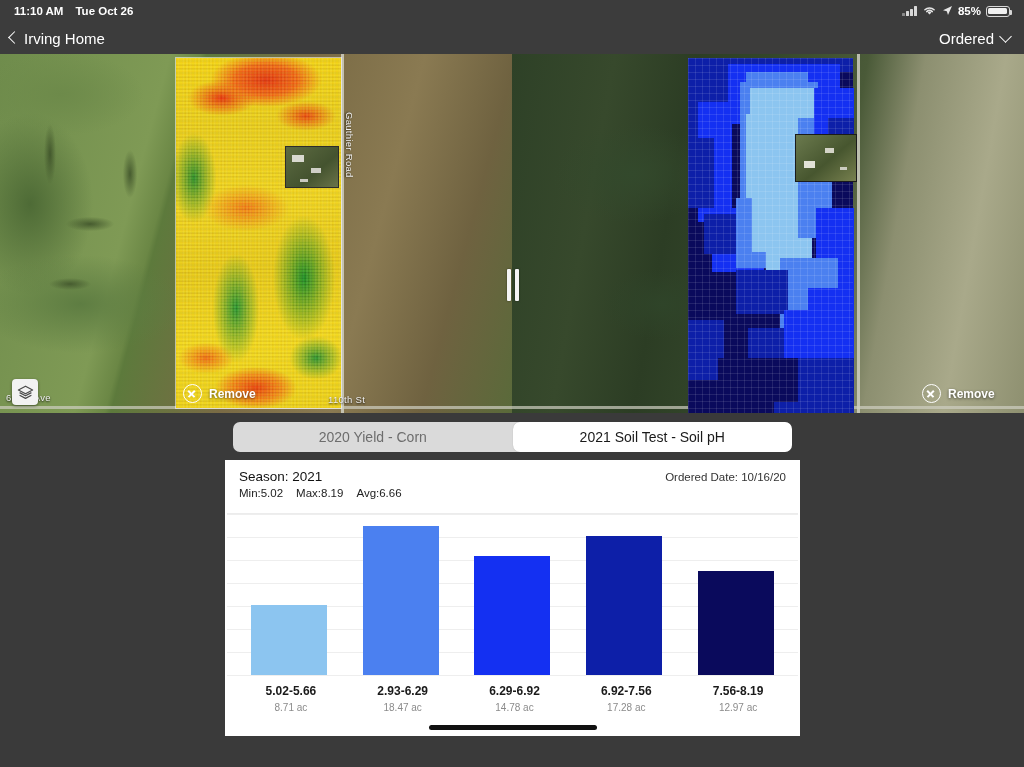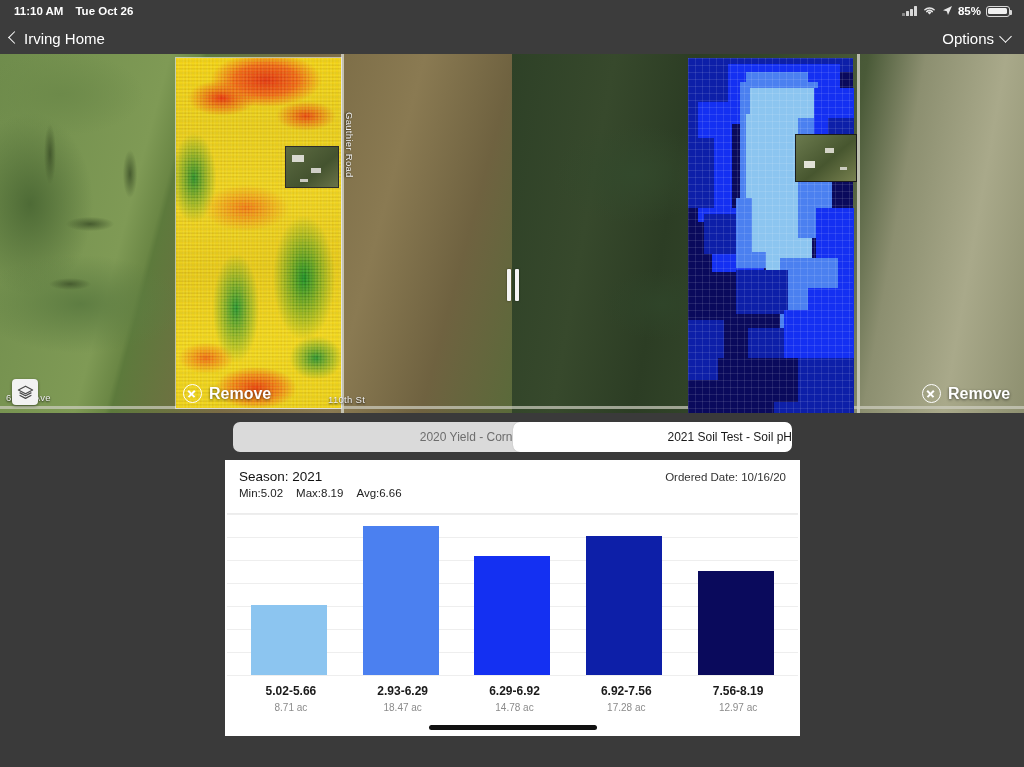--- a/index.html
+++ b/index.html
@@ -150,21 +150,21 @@
   }
 
   
   .layers-btn {
     position:absolute; left:12px; bottom:8px; width:26px; height:26px;
     background:#f2f2f2; border-radius:4px; box-shadow:0 1px 3px rgba(0,0,0,.45);
     display:flex; align-items:center; justify-content:center; cursor:pointer;
   }
   .remove-btn {
     position:absolute; bottom:10px; display:flex; align-items:center; gap:7px;
-    color:#fff; font-size:16px; font-weight:bold; cursor:pointer;
+    color:#fff; font-size:12px; font-weight:bold; cursor:pointer;
     text-shadow: 0 1px 3px rgba(0,0,0,.6);
   }
   .circ-x {
     width:19px; height:19px; border-radius:50%; border:1.6px solid #fff;
     position:relative; display:inline-block;
   }
   .circ-x::before, .circ-x::after {
     content:''; position:absolute; left:3.2px; top:7.6px; width:9px; height:1.6px; background:#fff;
   }
   .circ-x::before { transform: rotate(45deg); }
@@ -187,22 +187,22 @@
   .panel {
     position:absolute; left:225px; top:413px; width:575px; height:354px;
     background:#3a3a3a;
   }
   .seg-wrap { padding: 9px 8px 8px 8px; }
   .segmented {
     display:flex; width:100%; height:30px; background:#dadada;
     border-radius:7px; overflow:hidden; padding:0;
   }
   .seg {
-    flex:1; display:flex; align-items:center; justify-content:flex-end;
-    font-size:12px; color:#6d6d6d; cursor:pointer; user-select:none;
+    flex:1; display:flex; align-items:center; justify-content:center;
+    font-size:14px; color:#6d6d6d; cursor:pointer; user-select:none;
   }
   .seg.active { background:#ffffff; color:#1a1a1a; border-radius:7px;
     box-shadow:0 0 1px rgba(0,0,0,.25); }
 
   .purple-bar {
     height:34px; background:#4b2382; display:flex; align-items:center;
     justify-content:space-between; padding:0 14px; color:#fff;
   }
   .pb-side { font-size:13px; cursor:pointer; min-width:80px; }
   .pb-side.right { text-align:right; }
@@ -274,21 +274,21 @@
         </span>
     </div>
   </div>
 
   <div class="navbar">
     <div class="nav-back">
       <span class="chev-left"></span>
       <span>Irving Home</span>
     </div>
     <div class="nav-options">
-      <span>Options</span>
+      <span>Ordered</span>
       <span class="chev-down"></span>
     </div>
   </div>
 
   <div class="maps">
 
     <div class="map-pane map-left">
       <div class="sat-left"></div>
       <div class="road-v" style="left:341px;"></div>
       <div class="road-h" style="top:352px;"></div>

